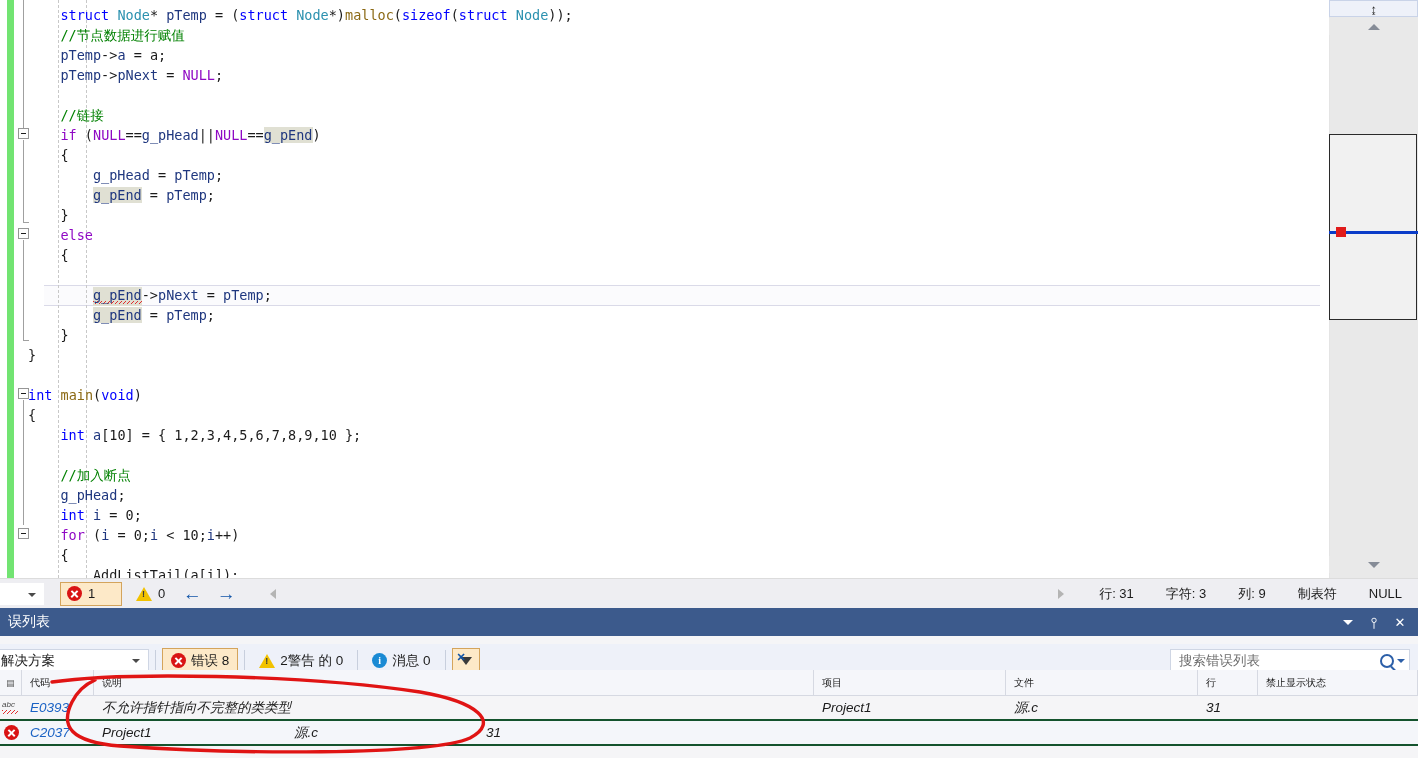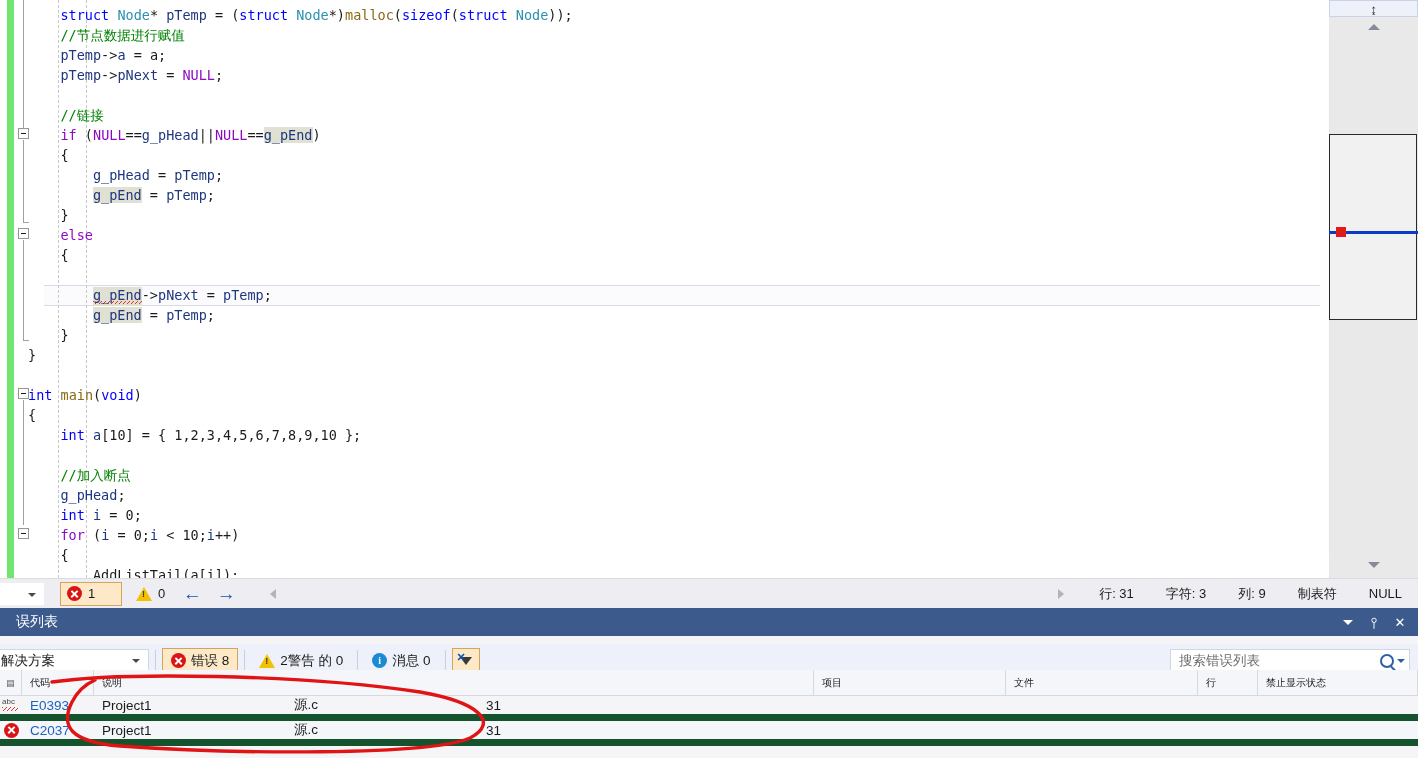--- a/index.html
+++ b/index.html
@@ -164,21 +164,21 @@
   
   #panel {
     position: absolute; left: 0; top: 608px; width: 1418px; height: 150px;
     background: #f5f5f7;
   }
   #panel-title {
     position: absolute; left: 0; top: 0; width: 1418px; height: 28px;
     background: #3c5a8c; display: flex; align-items: center;
   }
   #panel-title .ptitle {
-    color: #ffffff; font-size: 14px; padding-left: 16px; white-space: nowrap;
+    color: #ffffff; font-size: 14px; padding-left: 8px; white-space: nowrap;
   }
   .pt-btns { margin-left: auto; display: flex; align-items: center; gap: 2px; padding-right: 6px; }
   .pt-btn {
     width: 24px; height: 22px; display: flex; align-items: center;
     justify-content: center; color: #ffffff; font-size: 13px; line-height: 1;
   }
   .caret-white {
     width: 0; height: 0; border-left: 5px solid transparent;
     border-right: 5px solid transparent; border-top: 5px solid #ffffff;
   }
@@ -250,21 +250,22 @@
   .gh {
     height: 26px; display: flex; align-items: center; padding-left: 8px;
     font-size: 10px; color: #1b1b1b;
     border-right: 1px solid #d6d9e2; white-space: nowrap;
   }
   .gh-sel { width: 22px; padding-left: 0; justify-content: center;
             font-size: 9px; color: #5a5a5a; }
   #grid-body { position: absolute; left: 0; top: 88px; width: 1418px; height: 62px; }
   .grow {
     position: relative; height: 25px; display: flex; align-items: center;
-    border-bottom: 7px solid #14532d;
+    border-bottom: 2px solid #14532d;
+    font-style: italic;
   }
   .grow.alt { background: #f4f6fa; }
   .gc { height: 25px; display: flex; align-items: center;
         padding-left: 8px; font-size: 13.5px; color: #1b1b1b;
         white-space: nowrap; overflow: hidden; }
   .gc.code { color: #1a62c4; }
   .gc-icon { width: 22px; padding-left: 0; justify-content: center; }
 
   
   .ico-err {
@@ -469,20 +470,21 @@
       </div>
     <div id="grid-body">
         <div class="grow">
           <div class="gc gc-icon">
             <span class="ico-abc">
               <span class="t">abc</span>
               <span class="w"></span>
             </span>
           </div>
           <div class="gc code" style="width: 72px;">E0393</div>
+          <div class="gc" style="width: 720px;">不允许指针指向不完整的类类型</div>
           <div class="gc" style="width: 192px;">Project1</div>
           <div class="gc" style="width: 192px;">源.c</div>
           <div class="gc" style="width: 60px;">31</div>
           <div class="gc" style="width: 160px;"></div>
         </div>
         <div class="grow alt">
           <div class="gc gc-icon">
             <span class="ico-err"></span>
           </div>
           <div class="gc code" style="width: 72px;">C2037</div>

